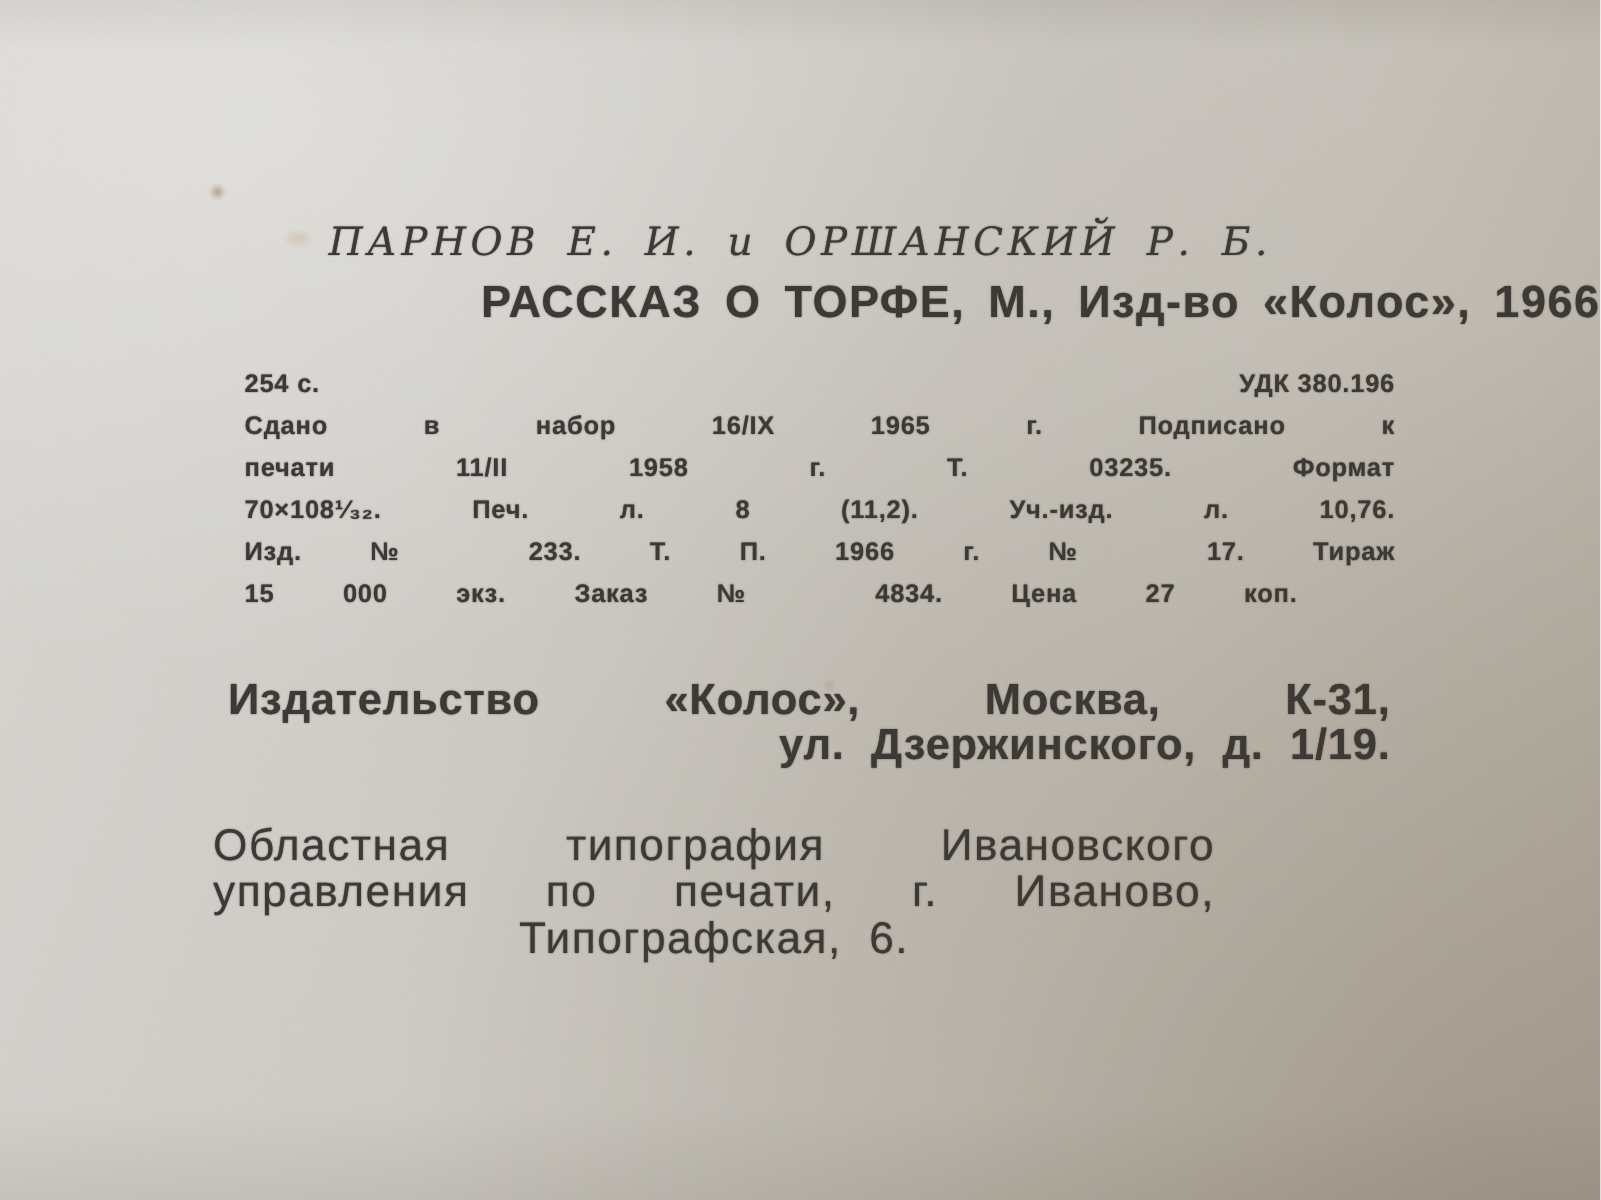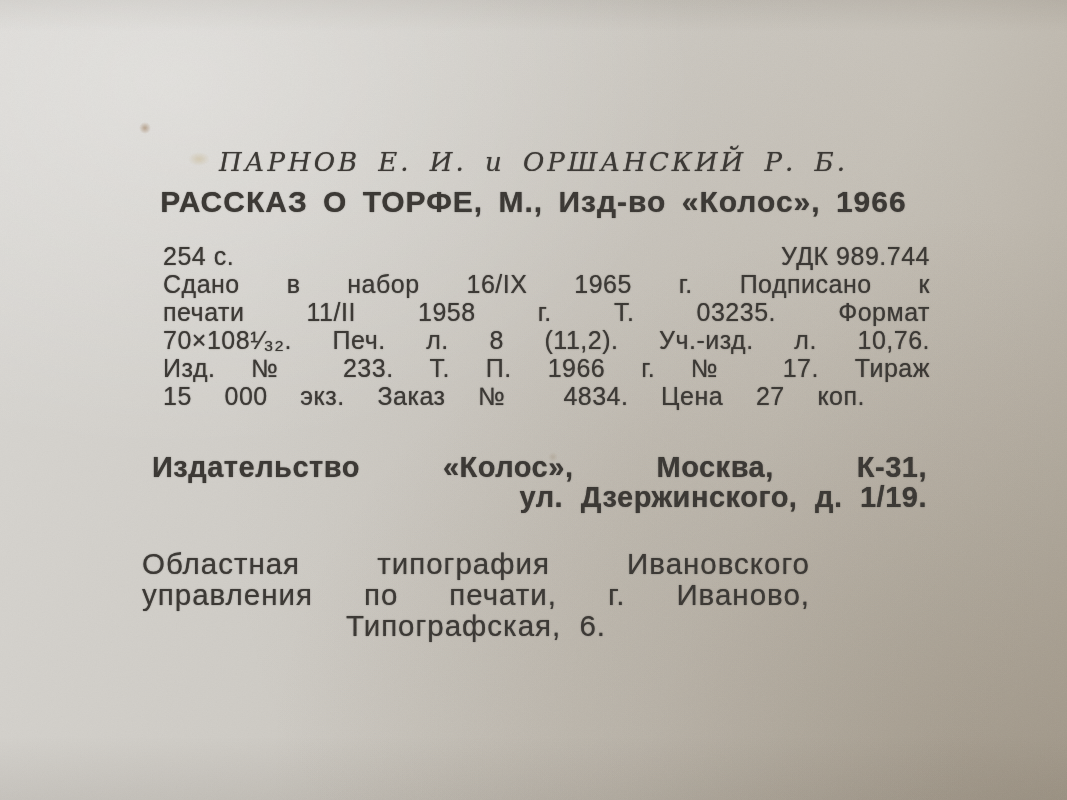--- a/index.html
+++ b/index.html
@@ -74,35 +74,35 @@
     letter-spacing: 3px;
     word-spacing: 7px;
     text-shadow: 0 0 1.1px rgba(58,55,51,0.75);
   }
 
   .title-line {
     position: absolute;
     top: 185px;
     left: 0;
     width: 1067px;
-    text-align: center;
+    text-align: right;
     font-weight: bold;
     font-size: 30px;
     letter-spacing: 1px;
     word-spacing: 6px;
     text-shadow: 0 0 1.2px rgba(58,55,51,0.8);
   }
 
   .imprint-block {
     position: absolute;
     top: 242px;
     left: 163px;
     width: 767px;
-    font-weight: normal;
-    font-size: 25px;
+    font-weight: bold;
+    font-size: 17px;
     line-height: 28px;
     letter-spacing: 0.5px;
     text-shadow: 0 0 1.2px rgba(58,55,51,0.8);
   }
   .imprint-row-first {
     display: flex;
     justify-content: space-between;
     align-items: baseline;
   }
   .jline {
@@ -152,21 +152,21 @@
 
   <div class="text-layer">
 
     <div class="authors-line">ПАРНОВ Е. И. и ОРШАНСКИЙ Р. Б.</div>
 
     <div class="title-line">РАССКАЗ О ТОРФЕ, М., Изд-во «Колос», 1966</div>
 
     <div class="imprint-block">
       <div class="imprint-row-first">
         <span>254 с.</span>
-        <span>УДК 989.744</span>
+        <span>УДК 380.196</span>
       </div>
       <div class="jline">Сдано в набор 16/IX 1965 г. Подписано к</div>
       <div class="jline">печати 11/II 1958 г. Т. 03235. Формат</div>
       <div class="jline">70×108¹⁄₃₂. Печ. л. 8 (11,2). Уч.-изд. л. 10,76.</div>
       <div class="jline">Изд. № 233. Т. П. 1966 г. № 17. Тираж</div>
       <div class="jline imprint-last">15 000 экз. Заказ № 4834. Цена 27 коп.</div>
     </div>
 
     <div class="publisher-block">
       <div class="jline">Издательство «Колос», Москва, К-31,</div>

